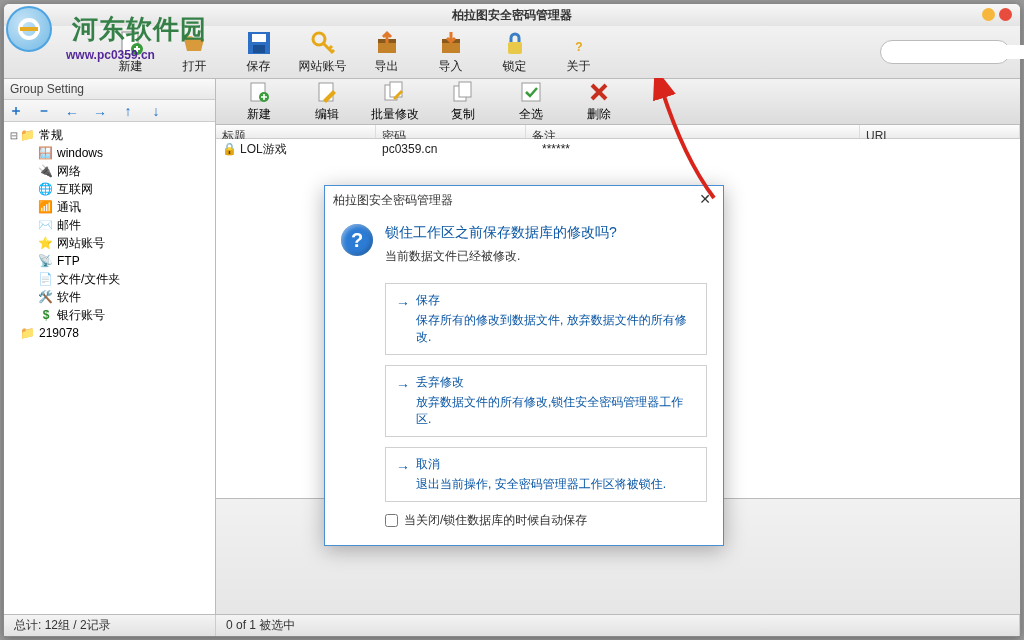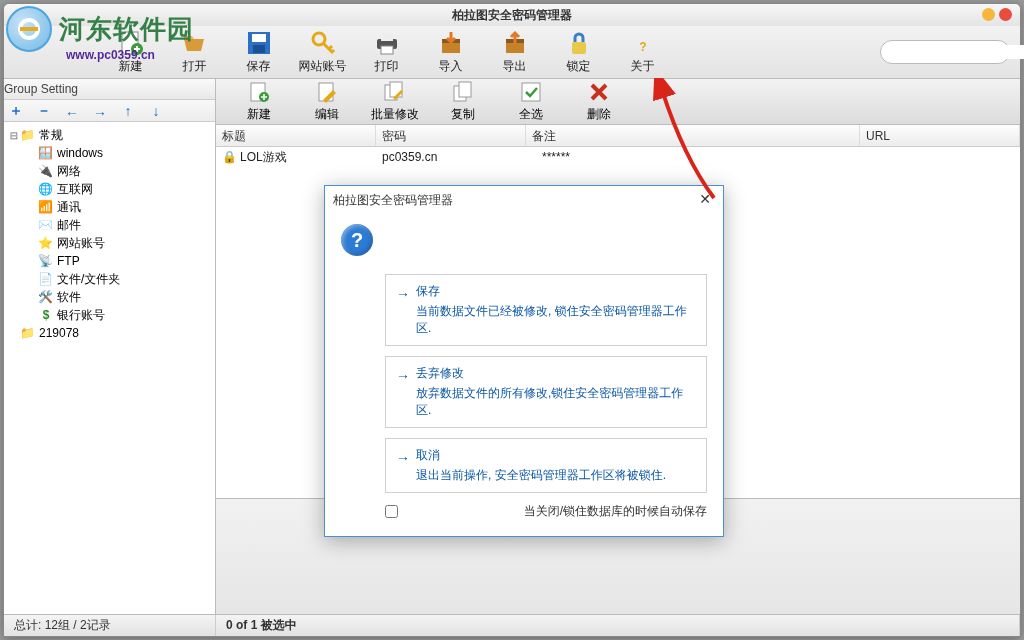--- a/index.html
+++ b/index.html
@@ -12,60 +12,60 @@
 .win-min { background:#f6b73c; }
 .win-close { background:#e74c3c; }
 .main-toolbar { height:53px; background:linear-gradient(#f2f2f2,#e3e3e3); border-bottom:1px solid #bbb; display:flex; align-items:center; padding:0 100px 0 100px; gap:11px; position:relative; }
 .tb-item { display:flex; flex-direction:column; align-items:center; justify-content:center; width:53px; height:50px; cursor:pointer; }
 .tb-icon { width:28px; height:28px; display:flex; align-items:center; justify-content:center; }
 .tb-label { font-size:12px; color:#222; margin-top:1px; }
 .search-box { position:absolute; right:10px; top:14px; width:130px; height:24px; background:#fff; border:1px solid #bbb; border-radius:12px; display:flex; align-items:center; padding:0 8px; }
 .search-box input { border:none; outline:none; flex:1; font-size:12px; }
 .content { flex:1; display:flex; background:#fff; min-height:0; }
 .sidebar { width:212px; border-right:1px solid #bbb; display:flex; flex-direction:column; }
-.group-header { height:21px; background:linear-gradient(#fafafa,#e8e8e8); border-bottom:1px solid #ccc; line-height:21px; color:#444; font-size:12px; }
+.group-header { height:21px; background:linear-gradient(#fafafa,#e8e8e8); border-bottom:1px solid #ccc; padding-left:6px; line-height:21px; color:#444; font-size:12px; }
 .group-toolbar { height:22px; background:linear-gradient(#f8f8f8,#ececec); border-bottom:1px solid #ccc; display:flex; align-items:center; padding-left:4px; gap:12px; }
 .gt-btn { width:16px; font-size:14px; font-weight:bold; color:#1a6fc4; cursor:pointer; text-align:center; }
 .tree { flex:1; padding:4px 2px; overflow:auto; background:#fff; font-size:12px; }
 .tree-item { display:flex; align-items:center; height:18px; padding-left:2px; cursor:pointer; }
 .tree-toggle { width:12px; text-align:center; color:#666; font-size:10px; }
 .tree-icon { width:16px; height:16px; margin-right:3px; display:flex; align-items:center; justify-content:center; }
 .tree-children { padding-left:18px; }
 .main-area { flex:1; display:flex; flex-direction:column; min-width:0; }
 .sec-toolbar { height:46px; background:linear-gradient(#f2f2f2,#dcdcdc); border-bottom:1px solid #bbb; display:flex; align-items:center; gap:10px; padding-left:14px; }
 .st-item { display:flex; flex-direction:column; align-items:center; width:58px; cursor:pointer; }
 .st-icon { width:24px; height:24px; }
 .st-label { font-size:12px; margin-top:2px; }
-.list-header { height:22px; background:linear-gradient(#fdfdfd,#ececec); border-bottom:1px solid #ccc; display:flex; }
+.list-header { height:14px; background:linear-gradient(#fdfdfd,#ececec); border-bottom:1px solid #ccc; display:flex; }
 .lh-col { border-right:1px solid #ddd; padding-left:6px; line-height:22px; color:#333; font-size:12px; }
 .list-body { flex:1; background:#fff; overflow:auto; }
 .row { display:flex; height:20px; align-items:center; }
 .cell { padding-left:6px; font-size:12px; color:#222; }
 .detail-pane { height:116px; background:linear-gradient(#f1f1f1,#e6e6e6); border-top:1px solid #bbb; }
 .statusbar { height:22px; background:linear-gradient(#f4f4f4,#e2e2e2); border-top:1px solid #bbb; display:flex; align-items:flex-start; font-size:12px; color:#333; }
 .sb-seg { padding:0 10px; border-right:1px solid #ccc; height:100%; display:flex; align-items:center; }
-.sb-seg.wide { flex:1;font-weight:bold; }
+.sb-seg.wide { flex:1; }
 
 .dialog { position:absolute; left:324px; top:185px; width:400px; background:#fff; border:1px solid #4a8fd6; box-shadow:0 4px 20px rgba(0,0,0,.3); }
 .dlg-title { height:28px; background:#fff; display:flex; align-items:center; justify-content:space-between; padding:0 8px; font-size:12px; color:#333; }
 .dlg-close { width:20px; height:20px; text-align:center; line-height:18px; cursor:pointer; font-size:14px; color:#333; }
 .dlg-body { padding:10px 16px 16px 16px; }
 .dlg-head { display:flex; gap:12px; margin-bottom:12px; }
 .dlg-q-icon { width:32px; height:32px; border-radius:50%; background:#2c7bd4; color:#fff; display:flex; align-items:center; justify-content:center; font-size:20px; font-weight:bold; flex-shrink:0; box-shadow:inset -2px -2px 4px rgba(0,0,0,.2),inset 2px 2px 4px rgba(255,255,255,.4); }
 .dlg-question { color:#0b57a5; font-size:14px; font-weight:500; margin-bottom:6px; }
 .dlg-sub { color:#333; font-size:12px; }
 .dlg-options { margin-left:44px; padding-top:6px; }
 .dlg-opt { border:1px solid #d0d0d0; padding:8px 10px; margin-bottom:10px; cursor:pointer; }
 .opt-title { color:#0b57a5; font-size:13px; display:flex; align-items:center; gap:6px; margin-bottom:3px; }
 .opt-arrow { color:#0b57a5; font-size:14px; }
 .opt-desc { color:#0b57a5; font-size:12px; padding-left:20px; }
-.dlg-check { margin-left:44px; margin-top:4px; display:flex; align-items:center; font-size:12px; color:#333;justify-content:space-between; }
+.dlg-check { margin-left:44px; margin-top:4px; display:flex; align-items:center; gap:6px; font-size:12px; color:#333; }
 .dlg-check input { width:13px; height:13px; }
 
-.watermark { position:absolute; left:6px; top:6px; display:flex; align-items:center; gap:7px; z-index:5; pointer-events:none; opacity:.95; }
+.watermark { position:absolute; left:6px; top:6px; display:flex; align-items:center; gap:20px; z-index:5; pointer-events:none; opacity:.95; }
 .wm-circle { width:46px; height:46px; border-radius:50%; border:2px solid #46a0e0; background:radial-gradient(circle at 35% 35%,#c5e4f7,#6bb7e6); display:flex; align-items:center; justify-content:center; }
 .wm-text { font-size:26px; font-weight:bold; color:#2c7b3f; font-family:"KaiTi","STKaiti",serif; letter-spacing:1px; }
 .wm-sub { position:absolute; left:60px; top:42px; font-size:12px; color:#4c1d95; font-weight:bold; }
 .arrow-annotation { position:absolute; left:594px; top:78px; width:140px; height:130px; z-index:20; pointer-events:none; }
 svg { display:block; }
 </style>
 </head>
 <body>
 
 <div class="window">
@@ -112,46 +112,36 @@
           <svg width="28" height="28">
             <circle cx="10" cy="10" r="6" fill="none" stroke="#e6a817" stroke-width="3"></circle>
             <path d="M14 14l10 10M20 20l3-3M23 23l2-2" stroke="#e6a817" stroke-width="3"></path>
           </svg>
         </div>
         <span class="tb-label">网站账号</span>
       </div>
     <div class="tb-item">
         <div class="tb-icon">
           <svg width="28" height="28">
-            <rect x="4" y="10" width="20" height="10" rx="2" fill="#555"></rect>
-            <rect x="8" y="4" width="12" height="8" fill="#eee"></rect>
-            <rect x="8" y="17" width="12" height="8" fill="#fff" stroke="#888"></rect>
-          </svg>
-        </div>
-        <span class="tb-label">打印</span>
+            <rect x="5" y="10" width="18" height="14" fill="#c4822b"></rect>
+            <rect x="5" y="10" width="18" height="4" fill="#8a5a1c"></rect>
+            <path d="M14 14V4M10 8l4-4 4 4" stroke="#e07a2a" stroke-width="3" fill="none"></path>
+          </svg>
+        </div>
+        <span class="tb-label">导出</span>
       </div>
     <div class="tb-item">
         <div class="tb-icon">
           <svg width="28" height="28">
             <rect x="5" y="10" width="18" height="14" fill="#c4822b"></rect>
             <rect x="5" y="10" width="18" height="4" fill="#8a5a1c"></rect>
             <path d="M14 3v10M10 9l4 4 4-4" stroke="#e07a2a" stroke-width="3" fill="none"></path>
           </svg>
         </div>
         <span class="tb-label">导入</span>
-      </div>
-    <div class="tb-item">
-        <div class="tb-icon">
-          <svg width="28" height="28">
-            <rect x="5" y="10" width="18" height="14" fill="#c4822b"></rect>
-            <rect x="5" y="10" width="18" height="4" fill="#8a5a1c"></rect>
-            <path d="M14 14V4M10 8l4-4 4 4" stroke="#e07a2a" stroke-width="3" fill="none"></path>
-          </svg>
-        </div>
-        <span class="tb-label">导出</span>
       </div>
     <div class="tb-item">
         <div class="tb-icon">
           <svg width="28" height="28">
             <rect x="7" y="13" width="14" height="12" rx="2" fill="#e8c94a"></rect>
             <path d="M10 13V9a4 4 0 018 0v4" fill="none" stroke="#3a7fc4" stroke-width="3"></path>
           </svg>
         </div>
         <span class="tb-label">锁定</span>
       </div>
@@ -335,28 +325,32 @@
 </div>
 
 <div class="dialog">
   <div class="dlg-title">
     <span>柏拉图安全密码管理器</span>
     <span class="dlg-close">✕</span>
   </div>
   <div class="dlg-body">
     <div class="dlg-head">
       <div class="dlg-q-icon">?</div>
+      <div>
+        <div class="dlg-question">锁住工作区之前保存数据库的修改吗?</div>
+        <div class="dlg-sub">当前数据文件已经被修改.</div>
+      </div>
     </div>
     <div class="dlg-options" id="dlg-options">
         <div class="dlg-opt">
           <div class="opt-title">
             <span class="opt-arrow">→</span>
             <span>保存</span>
           </div>
-          <div class="opt-desc">当前数据文件已经被修改, 锁住安全密码管理器工作区.</div>
+          <div class="opt-desc">保存所有的修改到数据文件, 放弃数据文件的所有修改.</div>
         </div>
         <div class="dlg-opt">
           <div class="opt-title">
             <span class="opt-arrow">→</span>
             <span>丢弃修改</span>
           </div>
           <div class="opt-desc">放弃数据文件的所有修改,锁住安全密码管理器工作区.</div>
         </div>
         <div class="dlg-opt">
           <div class="opt-title">

